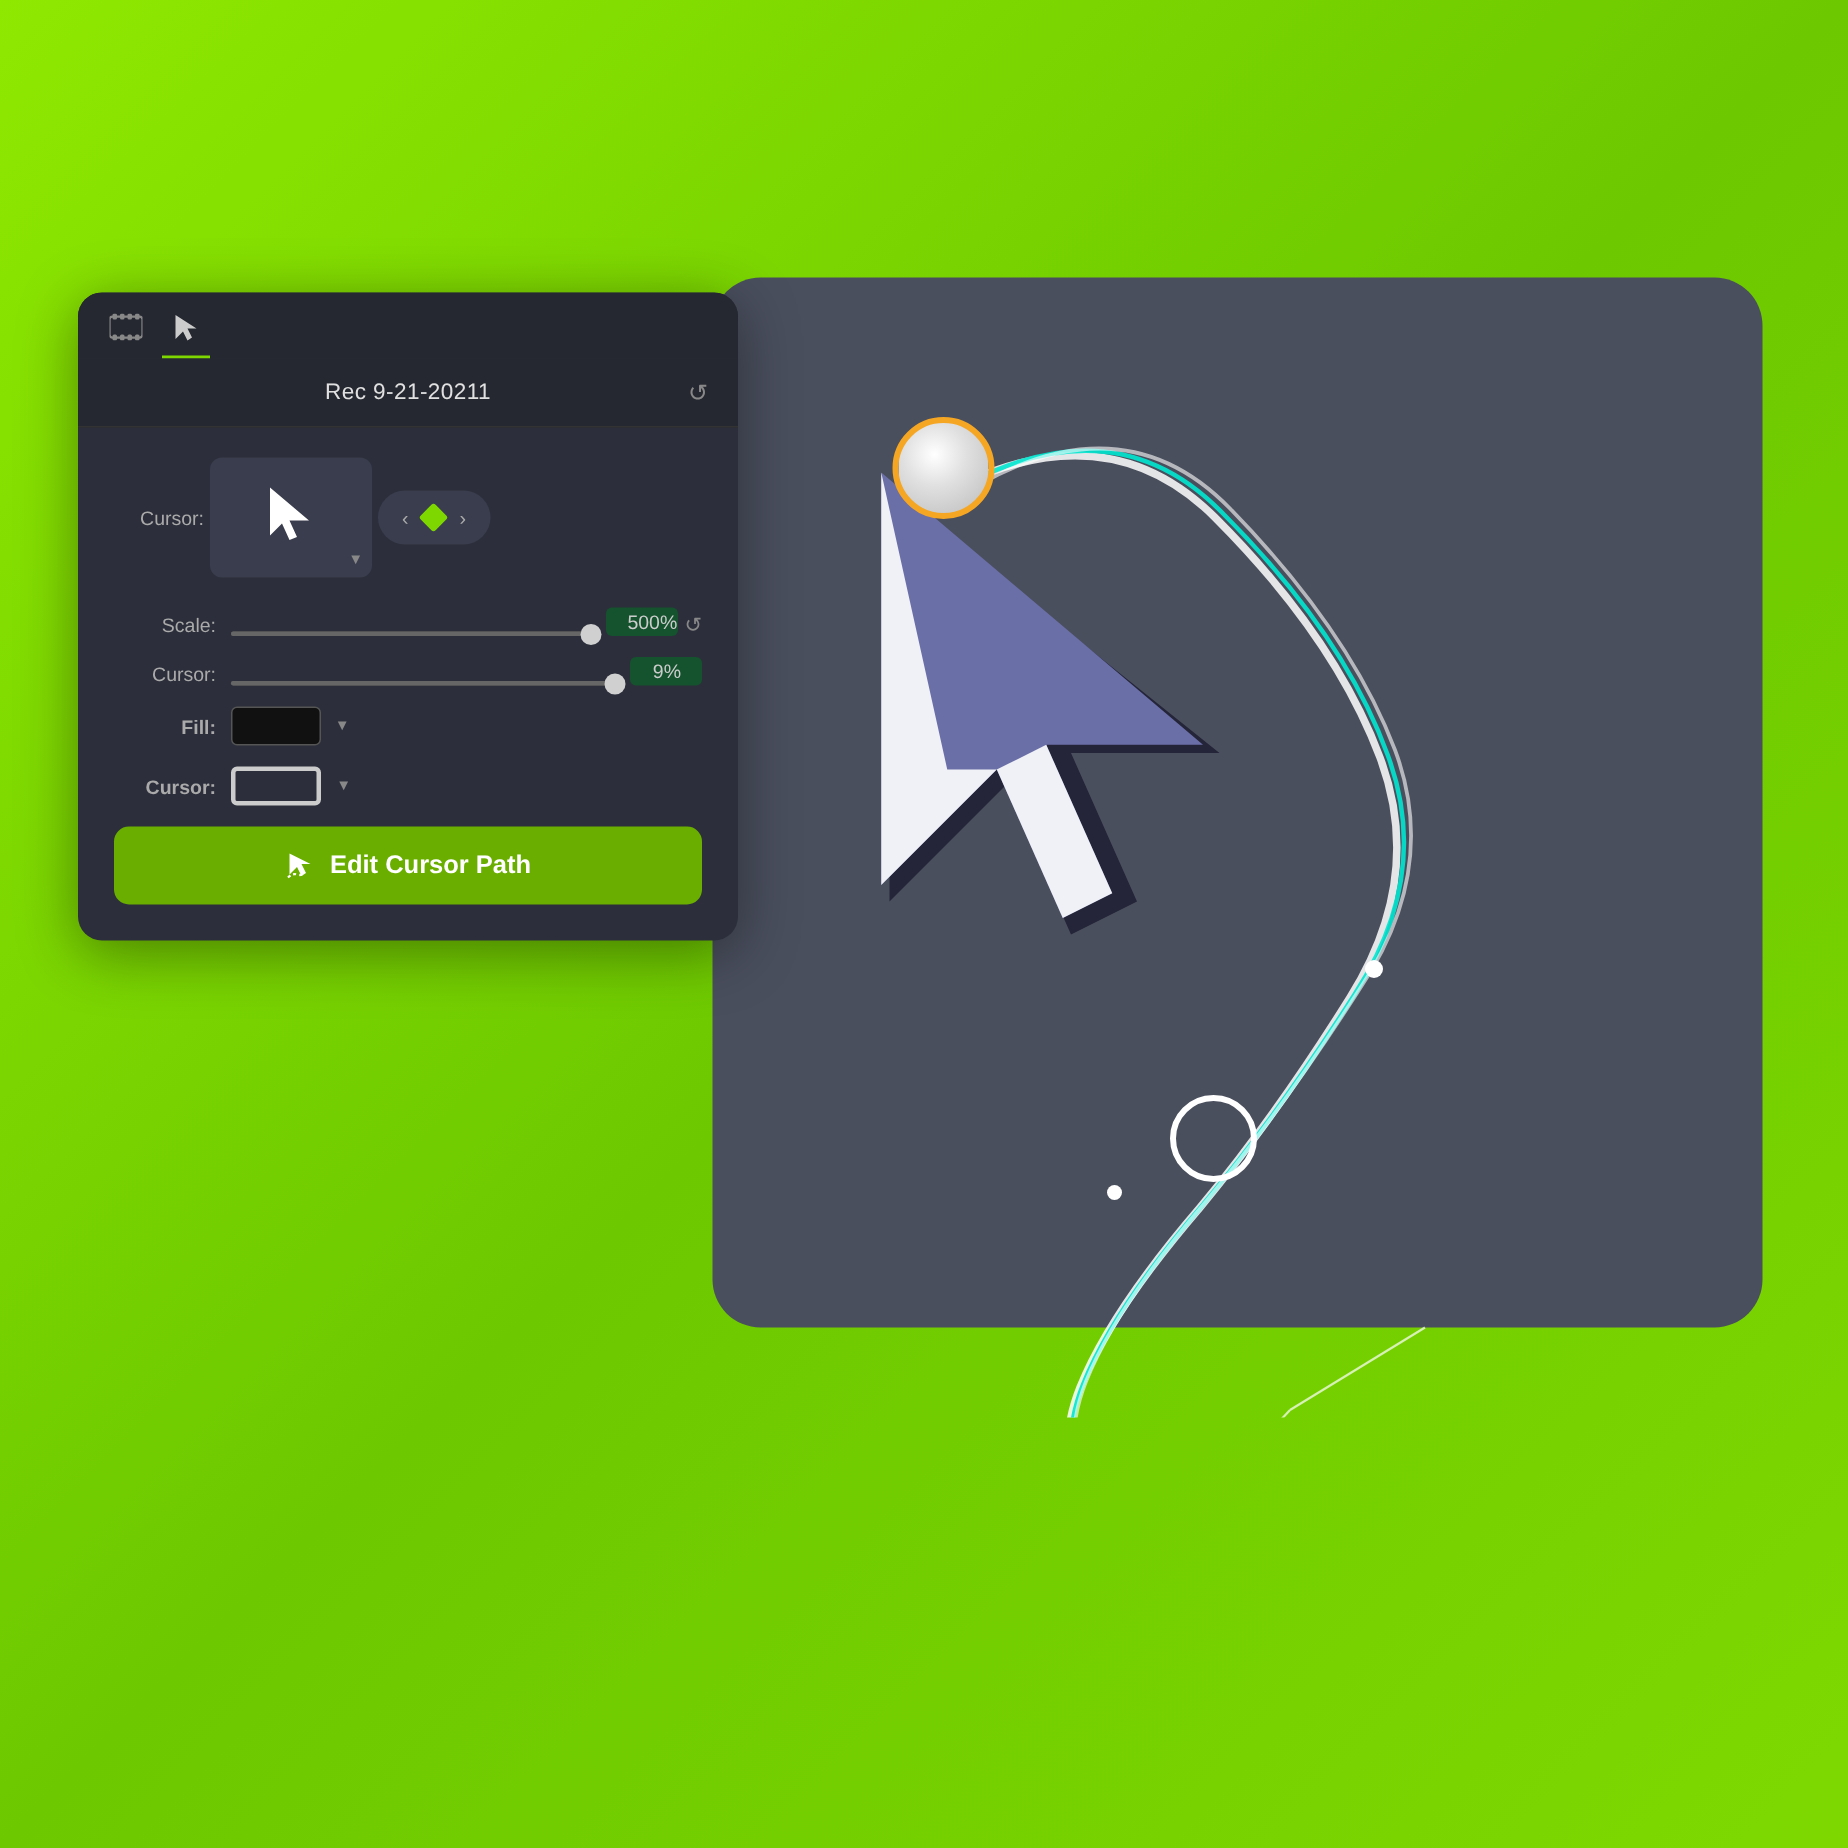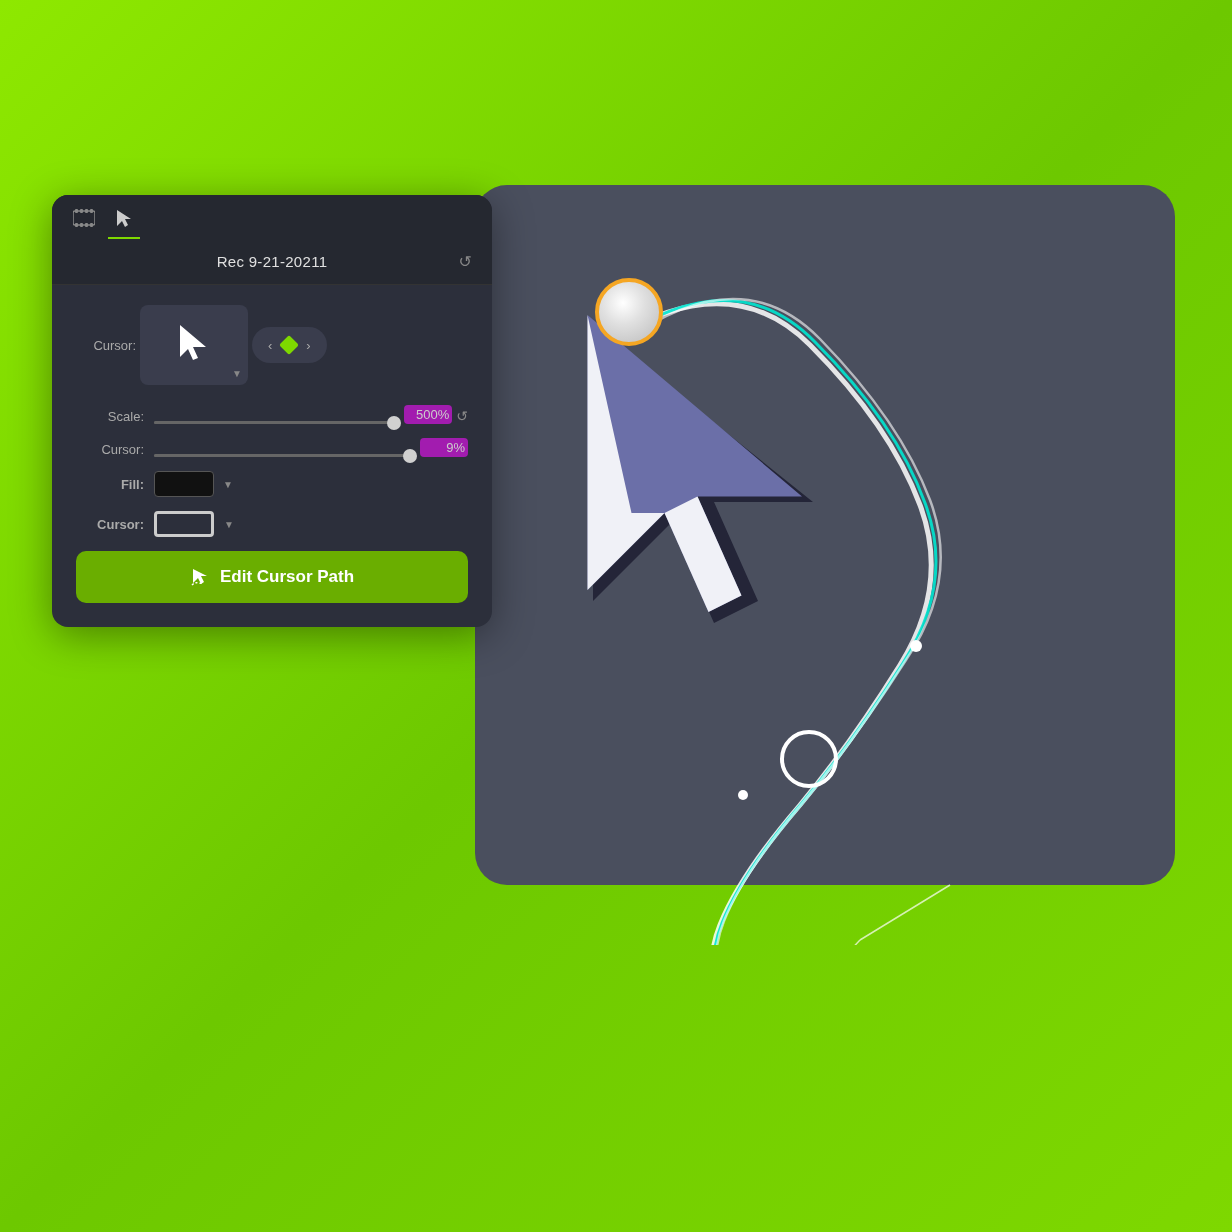--- a/index.html
+++ b/index.html
@@ -282,23 +282,23 @@
       top: 50%;
       transform: translateY(-50%);
       cursor: pointer;
     }
 
     .slider-value {
       width: 48px;
       text-align: right;
       color: #ccc;
       font-size: 13px;
-      background: #a21caf;
+      background: #14532d;
       border-radius: 4px;
-      padding: 2px 3px;
+      padding: 2px 14px;
     }
 
     .reset-btn {
       background: none;
       border: none;
       color: #888;
       cursor: pointer;
       font-size: 14px;
       margin-left: 4px;
     }

